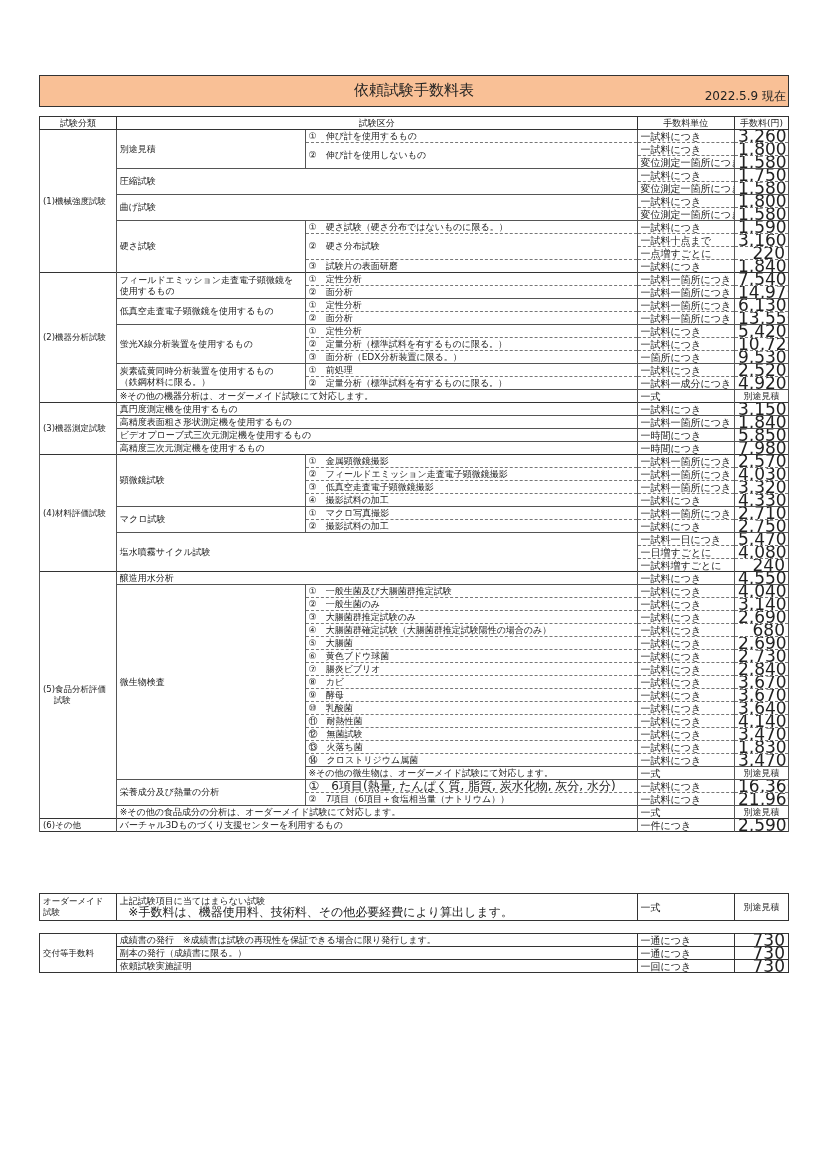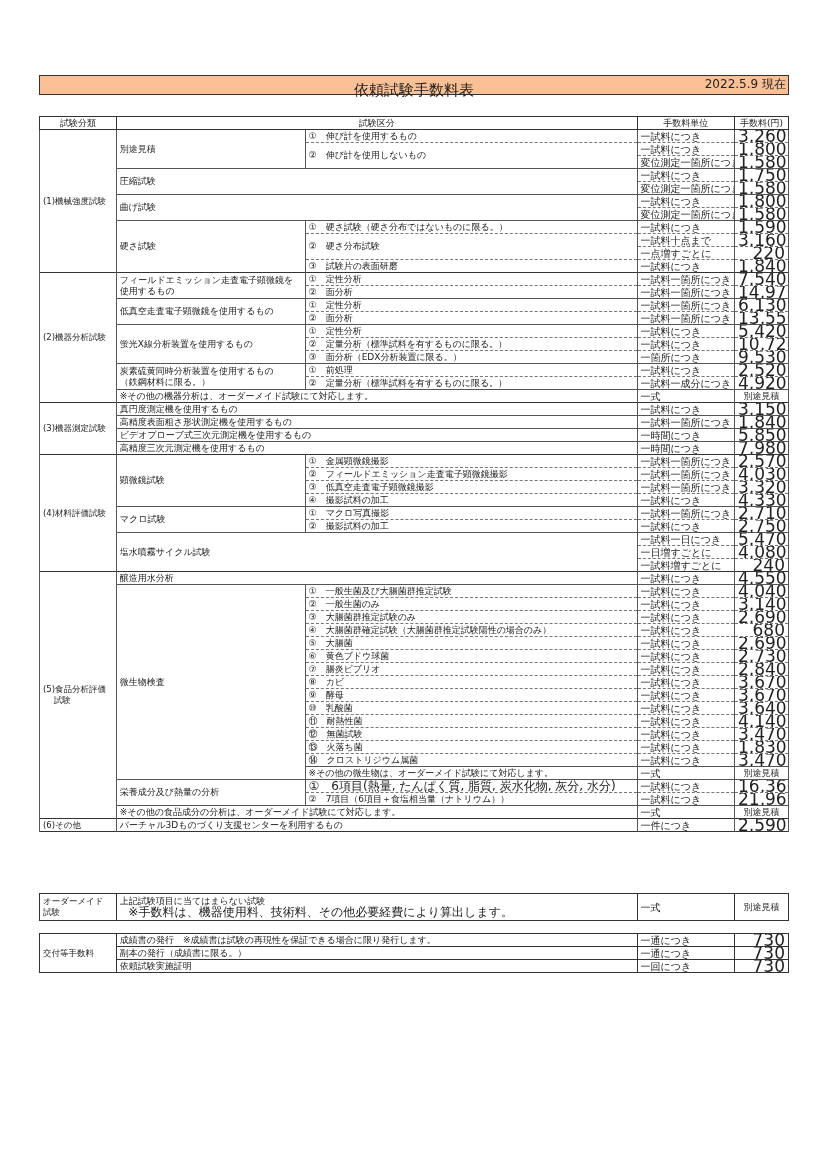--- a/index.html
+++ b/index.html
@@ -1,17 +1,17 @@
 <!DOCTYPE html>
 <html><head>
 <meta charset="utf-8">
 <style>
   html, body { margin:0; padding:0; background:#ffffff; }
   body { width:826px; height:1169px; position:relative; font-family:"DejaVu Sans", sans-serif; color:#222; }
-  .title-box { position:absolute; left:39px; top:75px; width:750px; height:20px; background:#f9c096; border:1.5px solid #333; box-sizing:border-box; }
+  .title-box { position:absolute; left:39px; top:75px; width:750px; height:32px; background:#f9c096; border:1.5px solid #333; box-sizing:border-box; }
   .title { position:absolute; left:0; right:0; top:5px; text-align:center; font-size:15px; }
   .asof { position:absolute; right:2px; bottom:1px; font-size:12px; }
   table { position:absolute; left:39px; width:750px; border-collapse:collapse; table-layout:fixed; font-size:9px; }
   td, th { padding:0 3px; height:12px; line-height:11px; white-space:nowrap; overflow:hidden; font-weight:normal; }
   th { text-align:center; border:1px solid #333; }
   .c1 { width:74px; }
   .c2 { width:182px; }
   .c3 { width:320px; }
   .c4 { width:94px; }
   .c5 { width:52px; }

